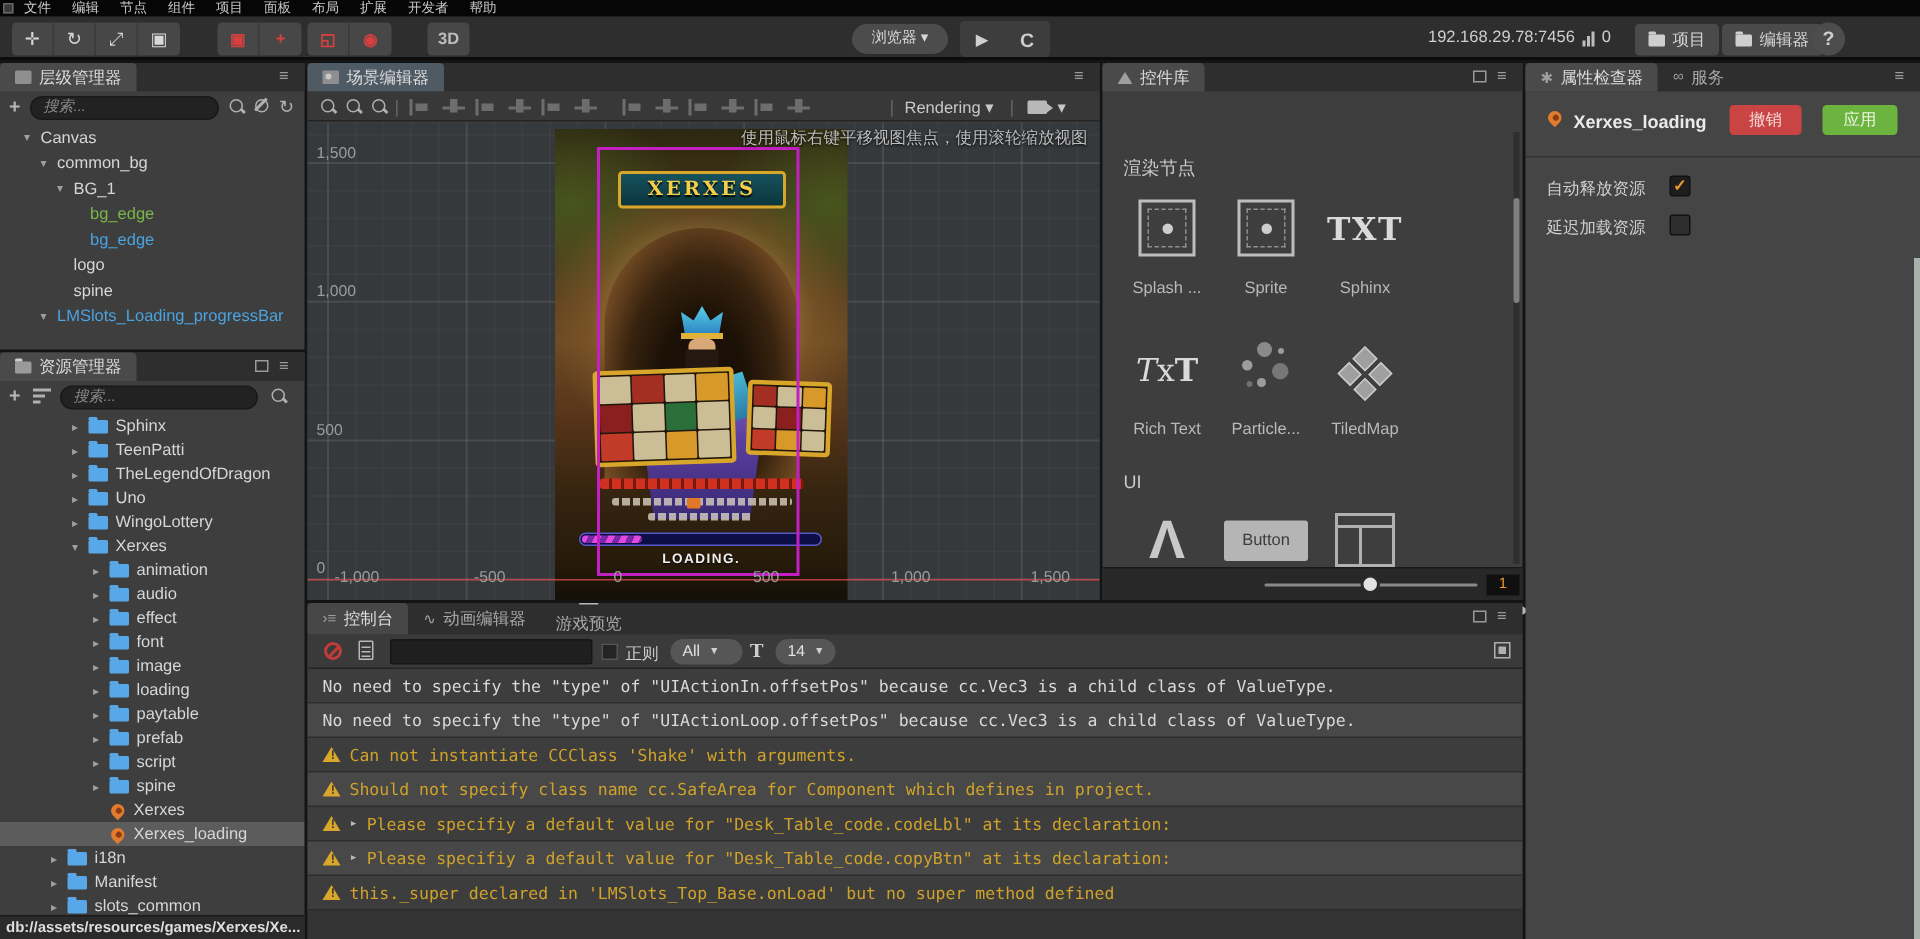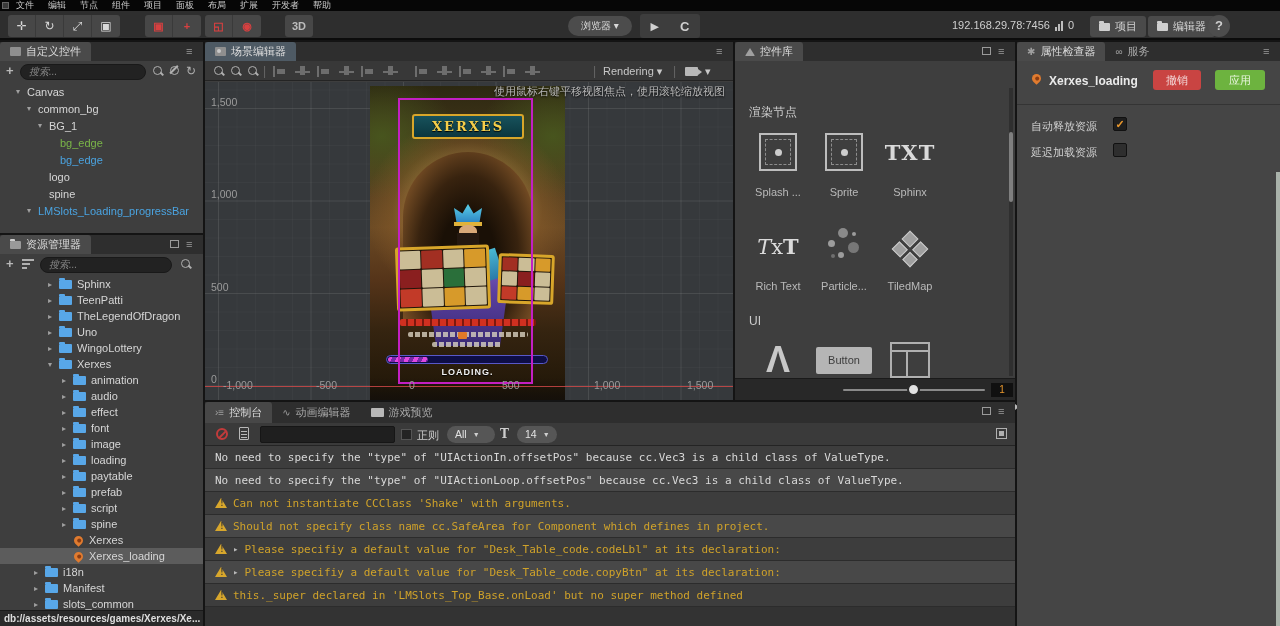--- a/index.html
+++ b/index.html
@@ -285,21 +285,21 @@
       <span class="folder-s"></span>
       <span>编辑器</span>
     </div>
     <div class="help-btn">?</div>
   </div>
 
   <div class="panel" style="left:0;top:42px;width:203px;height:191px;">
     <div class="ptabs">
       <div class="ptab">
         <span class="ptab-ic"></span>
-        <span>自定义控件</span>
+        <span>层级管理器</span>
       </div>
       <span class="pmenu">≡</span>
     </div>
     <div style="position:absolute;left:0;top:19px;right:0;height:22px;">
       <span class="plus-ic" style="position:absolute;left:6px;top:4px;">+</span>
       <div class="srch" style="position:absolute;left:20px;top:3px;width:126px;">搜索...</div>
       <span class="mag" style="position:absolute;left:152px;top:4px;"></span>
       <span class="locate" style="position:absolute;left:169px;top:4px;"></span>
       <span class="refresh2" style="position:absolute;left:186px;top:4px;">↻</span>
     </div>
@@ -632,21 +632,21 @@
   <div class="panel" style="left:205px;top:402px;width:810px;height:224px;background:#333;">
     <div class="ptabs" style="height:21px;">
       <div class="ptab" style="height:21px;background:#474747;">
         <span style="color:#9f9f9f;font-size:10px;">›≡</span>
         <span>控制台</span>
       </div>
       <div class="ptab dim" style="height:21px;">
         <span style="color:#9f9f9f;font-size:10px;">∿</span>
         <span>动画编辑器</span>
       </div>
-      <div class="ptab dim" style="height:21px;">
+      <div class="ptab dim" style="height:21px;flex-direction:column;">
         <span class="cam-ic" style="position:static;display:inline-block;"></span>
         <span>游戏预览</span>
       </div>
       <span class="popout"></span>
       <span class="pmenu">≡</span>
     </div>
     <div class="ctools">
       <span class="no-ic"></span>
       <span class="doc-ic"></span>
       <div class="cinput"></div>

